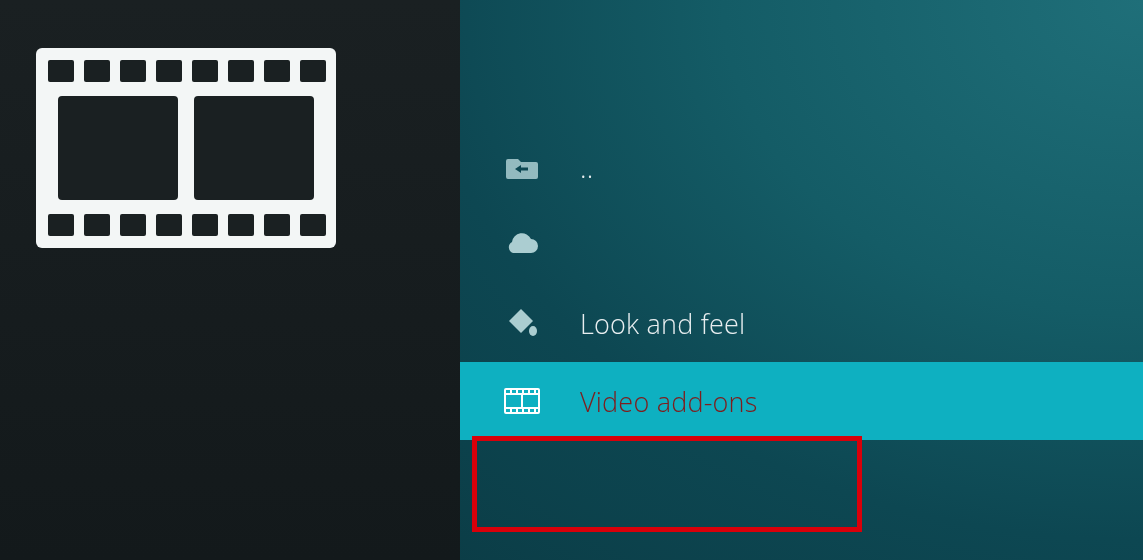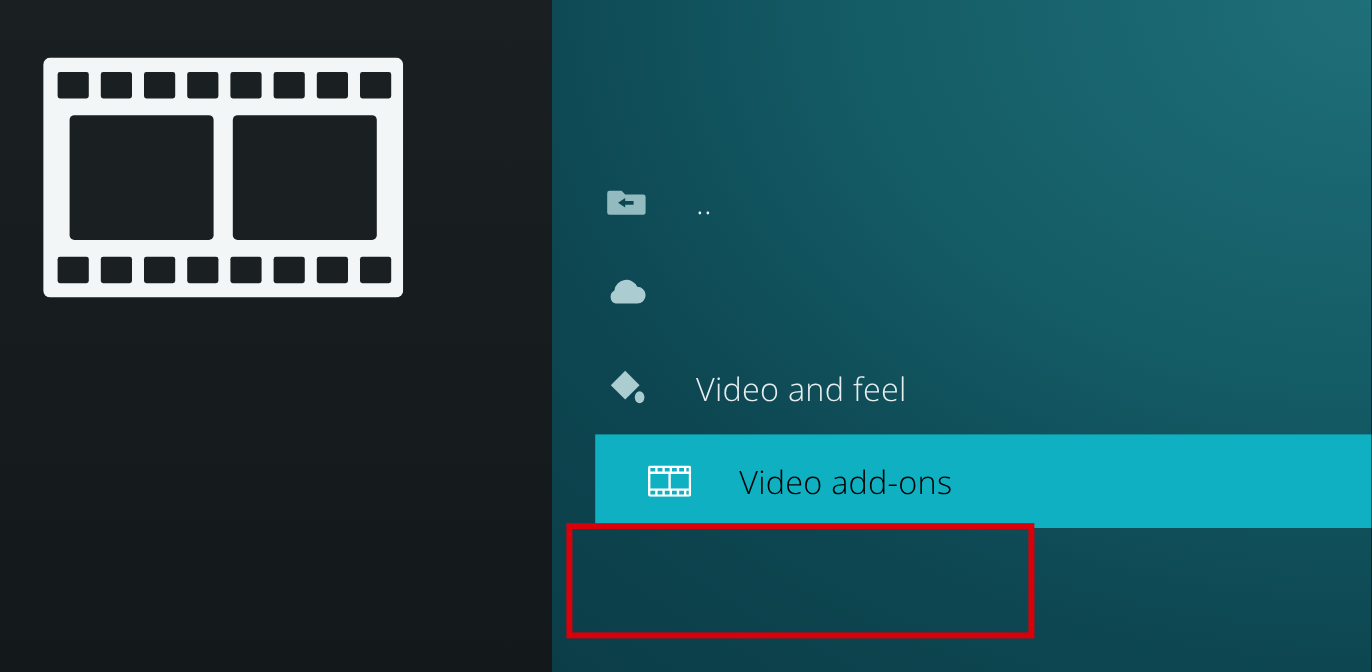--- a/index.html
+++ b/index.html
@@ -37,22 +37,21 @@
   .item .icon {
     width: 36px;
     height: 36px;
     margin-right: 40px;
     display:flex;align-items:center;justify-content:center;
     color:#c7e5e7;
     opacity:.85;
   }
   .item.selected {
     background: #0eb0c1;
-    color:#000000;
-    margin-left:36px;
+    color:#7f1d1d;
   }
   .item.selected .icon { color:#fff; opacity:1;}
   .highlight-box {
     position:absolute;
     border:5px solid #d9000a;
     pointer-events:none;
     left:12px;
     top:436px;
     width:390px;
     height:96px;
@@ -111,21 +110,21 @@
       </span>
     </li>
 
     <li class="item">
       <span class="icon">
         <svg width="34" height="32" viewBox="0 0 34 32" fill="currentColor">
           <path d="M14 2 L26 14 L14 26 L2 14 Z" transform="translate(2,0)"></path>
           <ellipse cx="28" cy="24" rx="4" ry="5"></ellipse>
         </svg>
       </span>
-      <span>Video and feel</span>
+      <span>Look and feel</span>
     </li>
 
 
     <li class="item selected">
       <span class="icon">
         <svg width="36" height="26" viewBox="0 0 36 26" fill="none" stroke="currentColor" stroke-width="2">
           <rect x="1" y="1" width="34" height="24" rx="1"></rect>
           <line x1="1" y1="6" x2="35" y2="6"></line>
           <line x1="1" y1="20" x2="35" y2="20"></line>
           <line x1="18" y1="6" x2="18" y2="20"></line>

